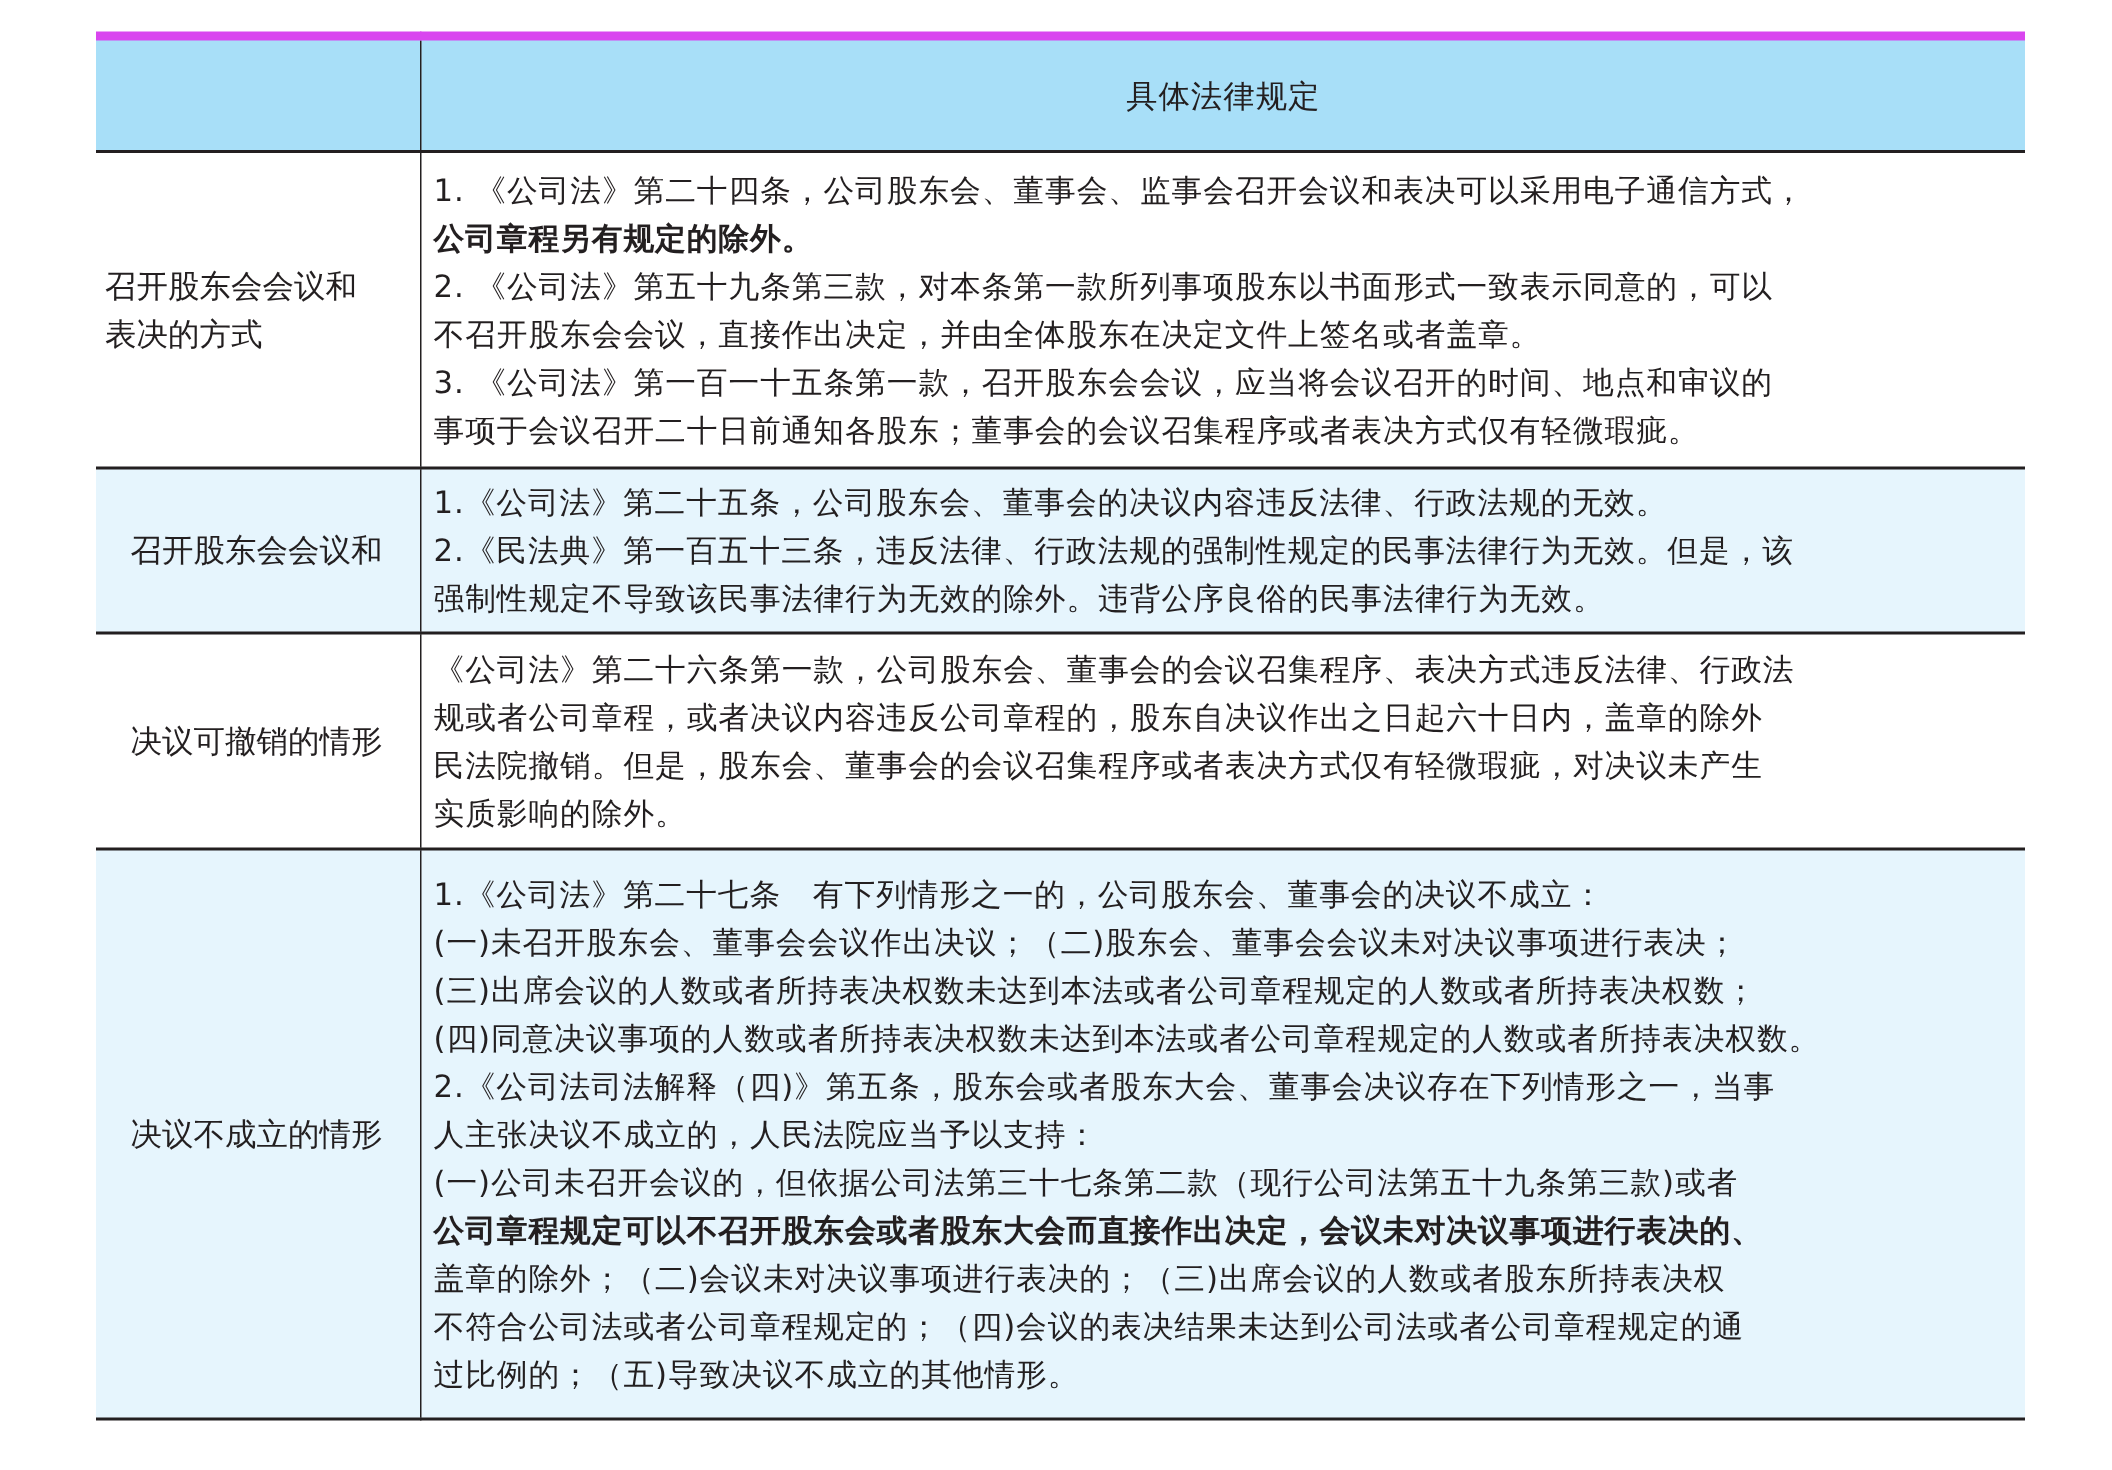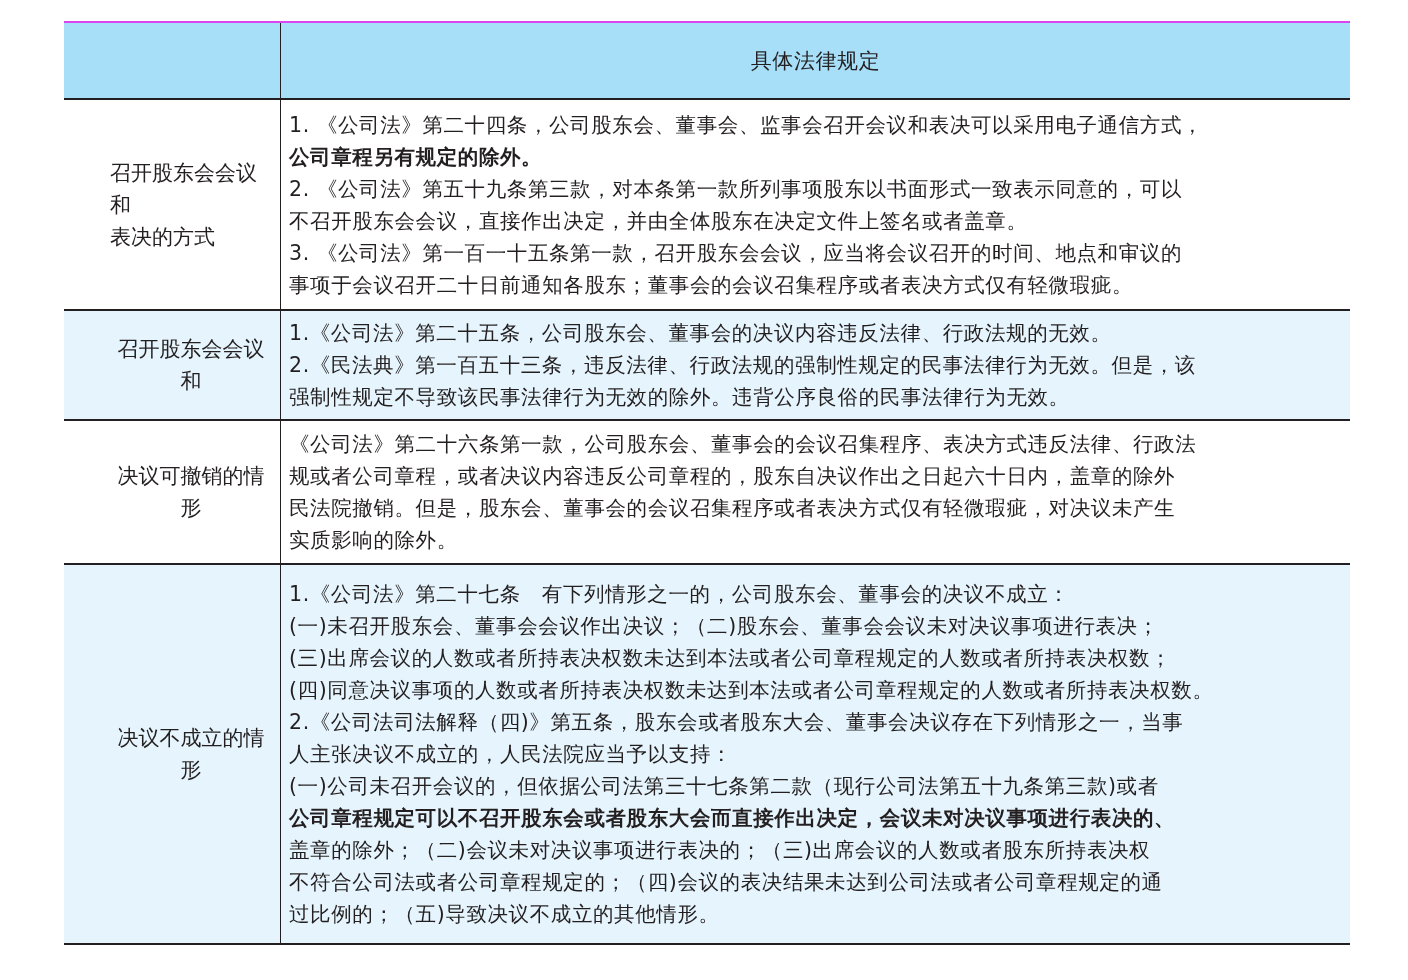--- a/index.html
+++ b/index.html
@@ -1,23 +1,23 @@
 <!DOCTYPE html>
 <html><head>
 <meta charset="utf-8">
 <style>
   html, body { margin:0; padding:0; background:#ffffff; }
   body { width:1408px; height:980px; position:relative; overflow:hidden;
          font-family:"DejaVu Sans","Liberation Sans",sans-serif; color:#231f20; }
   .tbl { position:absolute; left:64px; top:21px; width:1286px; border-collapse:collapse; table-layout:fixed; }
   .tbl td, .tbl th { padding:0; vertical-align:middle; }
   .tbl tr { border-bottom:2px solid #231f20; }
-  .tbl tr.first { border-top:2px solid #d946ef; }
+  .tbl tr.first { border-top:6px solid #d946ef; }
   .col1 { width:216px; border-right:1.5px solid #231f20; text-align:center; font-size:21px; line-height:32px; }
-  .col1 .inner { padding:0 8px 0 6px;margin-left:40px; }
+  .col1 .inner { padding:0 8px 0 6px; }
   .col2 { font-size:20.5px; line-height:32px; letter-spacing:0.6px; }
   .col2 .inner { padding:6px 8px 6px 8px; text-align:justify; }
   .hdr { background:#a8dff8; height:77px; }
   .hdr th { font-weight:normal; font-size:21px; }
   .lt { background:#e6f5fd; }
   .wh { background:#ffffff; }
   .r1 { height:211px; }
   .r2 { height:108px; }
   .r3 { height:144px; }
   .r4 { height:380px; }

